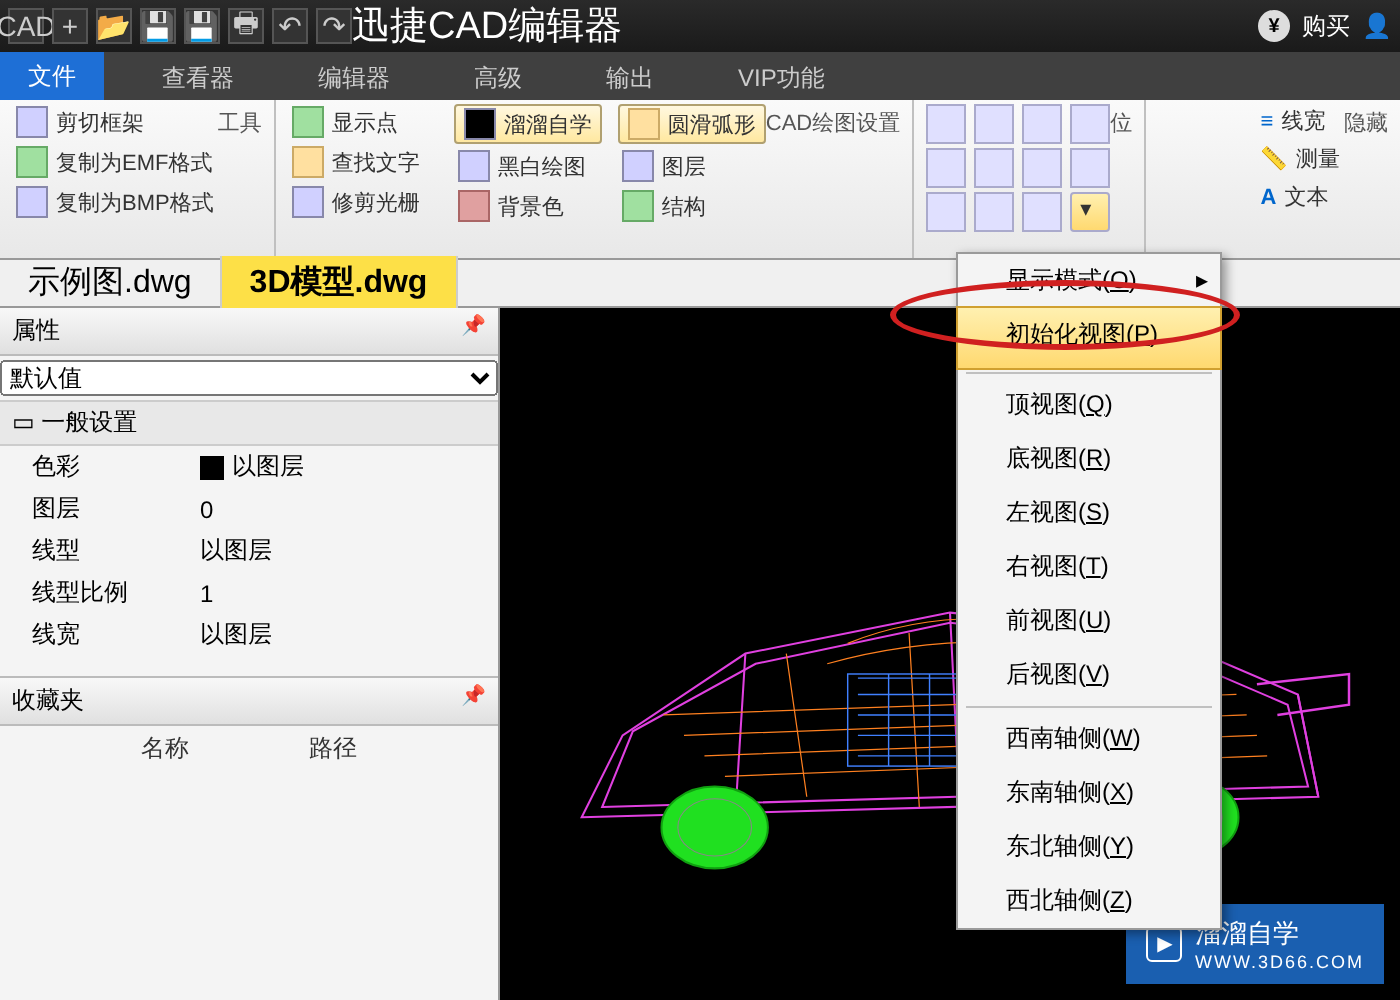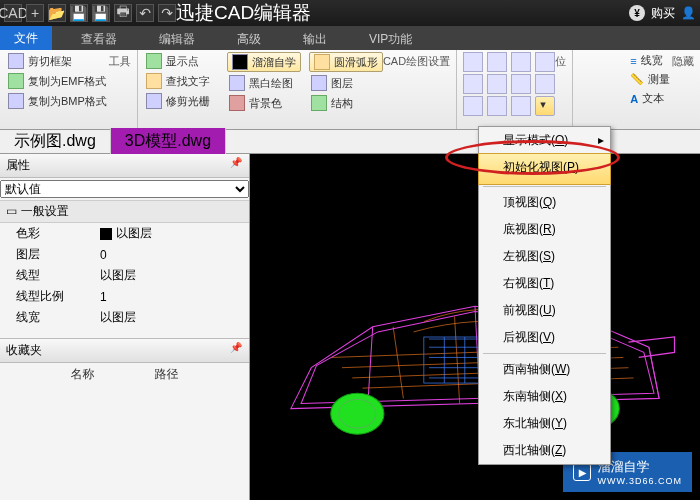--- a/index.html
+++ b/index.html
@@ -24,21 +24,21 @@
 .ritem .ic.g { background: #a0e0a0; border-color: #6a6; }
 .ritem .ic.r { background: #e0a0a0; border-color: #a66; }
 .ritem .ic.y { background: #ffe0a0; border-color: #ca6; }
 .rlabel { text-align: center; font-size: 11px; color: #555; padding: 2px 0; }
 .btnbox { border: 1px solid #b0a070; background: linear-gradient(#fff8e0,#ffe8a0); padding: 1px 4px; border-radius: 2px; }
 .iconrow { display: flex; gap: 4px; }
 .iconrow .sq { width: 20px; height: 20px; background: #e0e0ff; border: 1px solid #aac; }
 
 .doctabs { background: #f0f0f0; height: 24px; display: flex; align-items: center; font-size: 16px; border-bottom: 1px solid #999; }
 .doctab { padding: 3px 14px; border-right: 1px solid #ccc; }
-.doctab.active { background: #a21caf; font-weight: normal; }
+.doctab.active { background: #fde047; font-weight: bold; }
 
 .work { display: flex; height: calc(500px - 26px - 24px - 80px - 24px); }
 .propanel { width: 250px; background: #f4f4f4; border-right: 1px solid #999; font-size: 12px; display: flex; flex-direction: column; }
 .propanel .hdr { background: linear-gradient(#f8f8f8,#e0e0e0); padding: 3px 6px; border-bottom: 1px solid #bbb; display: flex; justify-content: space-between; }
 .propanel select { width: 100%; margin: 2px 0; font-size: 12px; }
 .propanel .section { background: #e8e8e8; padding: 2px 6px; border-top: 1px solid #ccc; border-bottom: 1px solid #ccc; }
 .propanel .row { display: flex; padding: 2px 0; }
 .propanel .row .k { width: 100px; padding-left: 16px; }
 .propanel .row .v { flex: 1; display: flex; align-items: center; gap: 4px; }
 .propanel .row .sw { width: 12px; height: 12px; background: #000; display: inline-block; }

